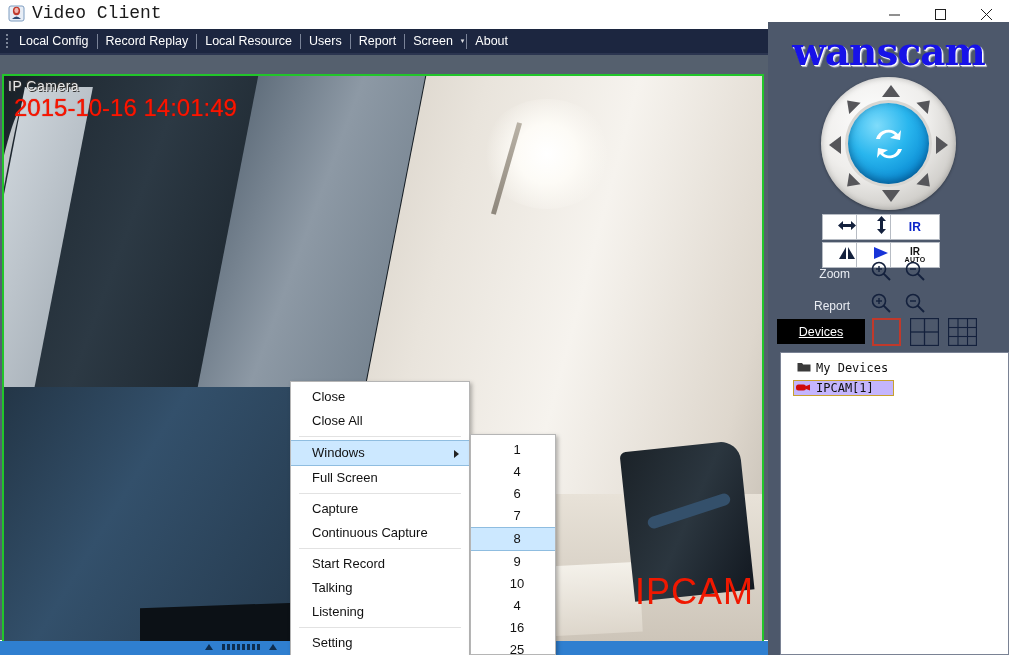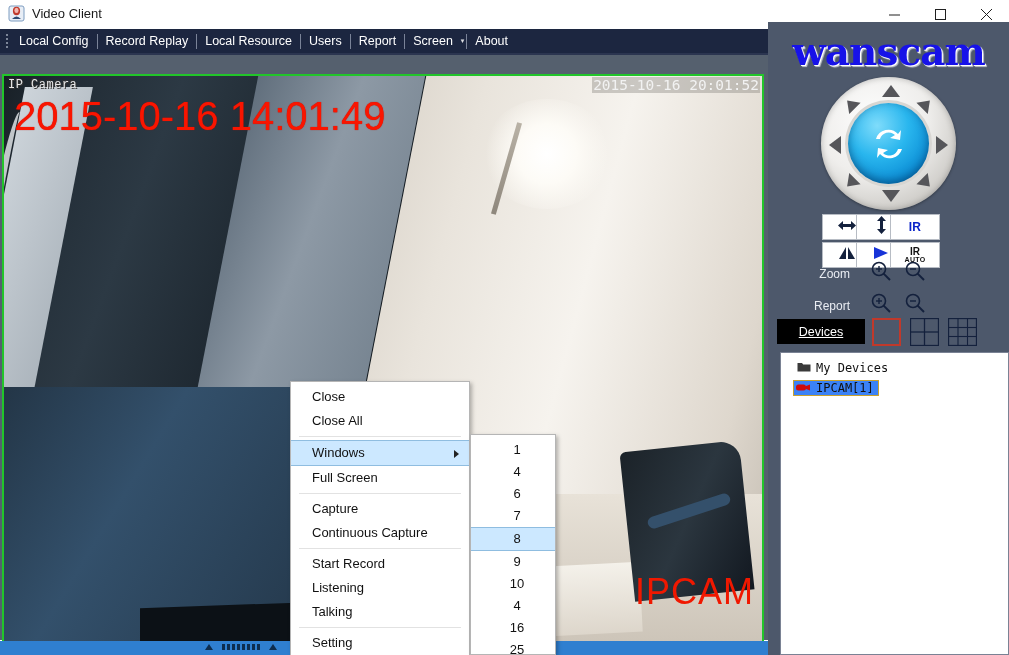--- a/index.html
+++ b/index.html
@@ -14,21 +14,21 @@
   
   .titlebar{
     position:absolute;left:0;top:0;width:1009px;height:28px;
     background:#ffffff;
   }
   .titlebar .tb-icon{
     position:absolute;left:8px;top:5px;width:17px;height:17px;
   }
   .titlebar .tb-title{
     position:absolute;left:32px;top:5px;
-    font-size:13px;color:#1a1a1a;line-height:17px;
+    font-size:18px;color:#1a1a1a;line-height:17px;font-family:Liberation Mono, monospace;
   }
   .winbtn{
     position:absolute;top:0;width:46px;height:28px;
     display:flex;align-items:center;justify-content:center;
     font-size:13px;color:#202020;background:#ffffff;
   }
   .winbtn svg{display:block;}
   #btn-min{right:92px;}
   #btn-max{right:46px;}
   #btn-close{right:0px;}
@@ -125,27 +125,27 @@
     position:absolute;right:16%;bottom:1%;width:130px;height:70px;
     background:linear-gradient(180deg,#f4f1ea,#ddd6cb);transform:rotate(-3deg);
   }
   .scene .dark-band{
     position:absolute;left:18%;bottom:-2%;width:54%;height:9%;
     background:#0c1116;transform:skewY(-2deg);
   }
 
   .osd-name{
     position:absolute;left:4px;top:2px;
-    font-family:Liberation Mono, monospace;
-    font-size:12px;color:#e8e8e8;letter-spacing:.5px;
+    font-family:Liberation Sans, sans-serif;
+    font-size:14px;color:#e8e8e8;letter-spacing:.5px;
     text-shadow:1px 1px 0 #333,-1px -1px 0 #333;
   }
   .osd-time-red{
     position:absolute;left:10px;top:18px;
-    font-size:40px;color:#fa1500;font-weight:400;
+    font-size:24px;color:#fa1500;font-weight:400;
     font-family:"Liberation Sans",sans-serif;letter-spacing:0px;
     text-shadow:0 0 1px #b30d00;
   }
   .osd-time-white{
     position:absolute;right:2px;top:1px;
     font-family:"DejaVu Sans Mono","Liberation Mono",monospace;
     font-size:14.5px;color:#f2f2f2;letter-spacing:0px;
     background:rgba(120,118,112,.35);padding:0 1px;
   }
   .osd-watermark{
@@ -234,21 +234,21 @@
   
   .devtree{
     position:absolute;left:12px;top:330px;width:229px;height:303px;
     background:#ffffff;border:1px solid #7a8294;box-sizing:border-box;overflow:hidden;
   }
   .tree-row{
     position:absolute;display:flex;gap:5px;
     font-family:"DejaVu Sans Mono","Liberation Mono",monospace;font-size:12px;color:#111;
   }
   .tree-root{left:16px;top:8px;}
-  .tree-child{left:12px;top:27px;background:#3b82f6;border:1px solid #c8a12e;padding:0 4px 0 1px;}
+  .tree-child{left:12px;top:27px;background:#c4b5fd;border:1px solid #c8a12e;padding:0 19px 0 1px;}
   .folder-icon{width:14px;height:11px;position:relative;}
   .cam-icon{width:16px;height:9px;position:relative;}
 
   
   .ctxmenu{
     position:absolute;left:290px;top:381px;width:180px;
     background:#ffffff;border:1px solid #b5b5b5;
     box-shadow:2px 2px 4px rgba(0,0,0,.28);
     padding:3px 0;box-sizing:border-box;z-index:40;
   }
@@ -349,21 +349,20 @@
         <div class="chair-arm"></div>
         <div class="panel-dark"></div>
         <div class="panel-light"></div>
         <div class="strip-a"></div>
         <div class="blue-block"></div>
         <div class="cable"></div>
         <div class="dark-band"></div>
       </div>
       <div class="osd-name">IP Camera</div>
       <div class="osd-time-red">2015-10-16 14:01:49</div>
-      <div class="osd-time-white">2015-10-16 20:01:52</div>
       <div class="osd-watermark">IPCAM</div>
     </div>
   </div>
 
   <div class="bottom-bar">
     <div class="bb-icons">
       <span class="bb-tri"></span>
       <span class="bb-dots">
           <i></i>
           <i></i>
@@ -545,24 +544,24 @@
       <span>Capture</span>
     </div>
     <div class="ctx-item">
       <span>Continuous Capture</span>
     </div>
     <div class="ctx-sep"></div>
     <div class="ctx-item">
       <span>Start Record</span>
     </div>
     <div class="ctx-item">
+      <span>Talking</span>
+    </div>
+    <div class="ctx-item">
       <span>Listening</span>
-    </div>
-    <div class="ctx-item">
-      <span>Talking</span>
     </div>
     <div class="ctx-sep"></div>
     <div class="ctx-item">
       <span>Setting</span>
     </div>
   </div>
 
   <div class="ctxsub">
     <div class="sub-item"><span>1</span></div>
     <div class="sub-item"><span>4</span></div>

